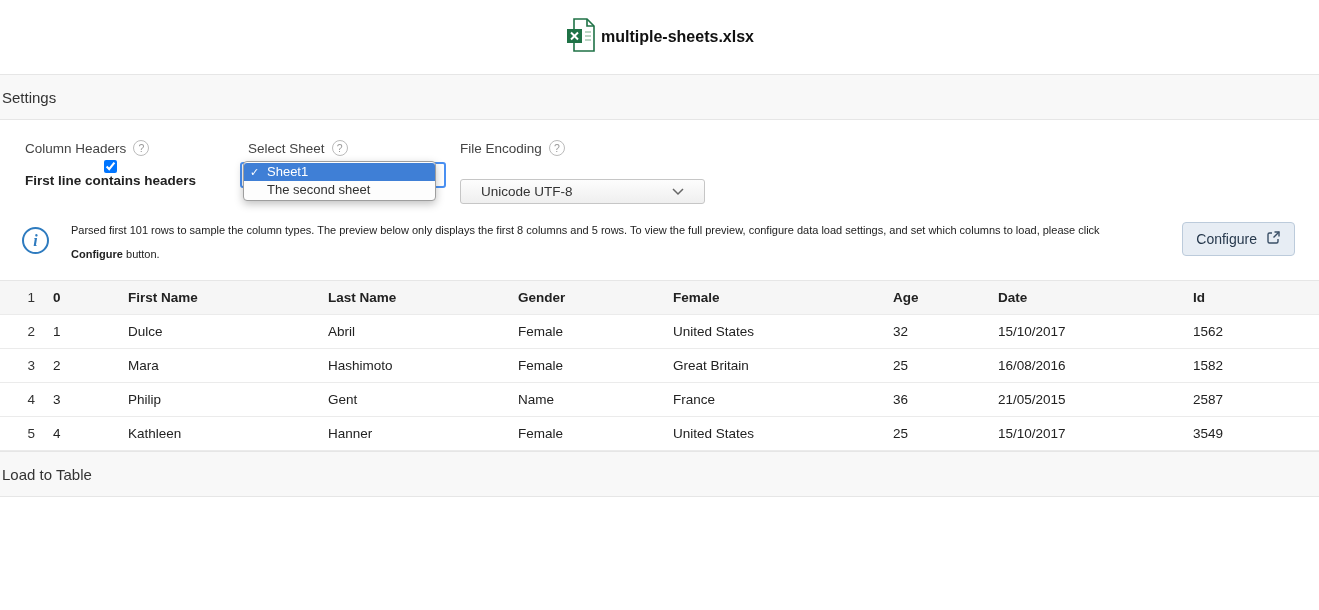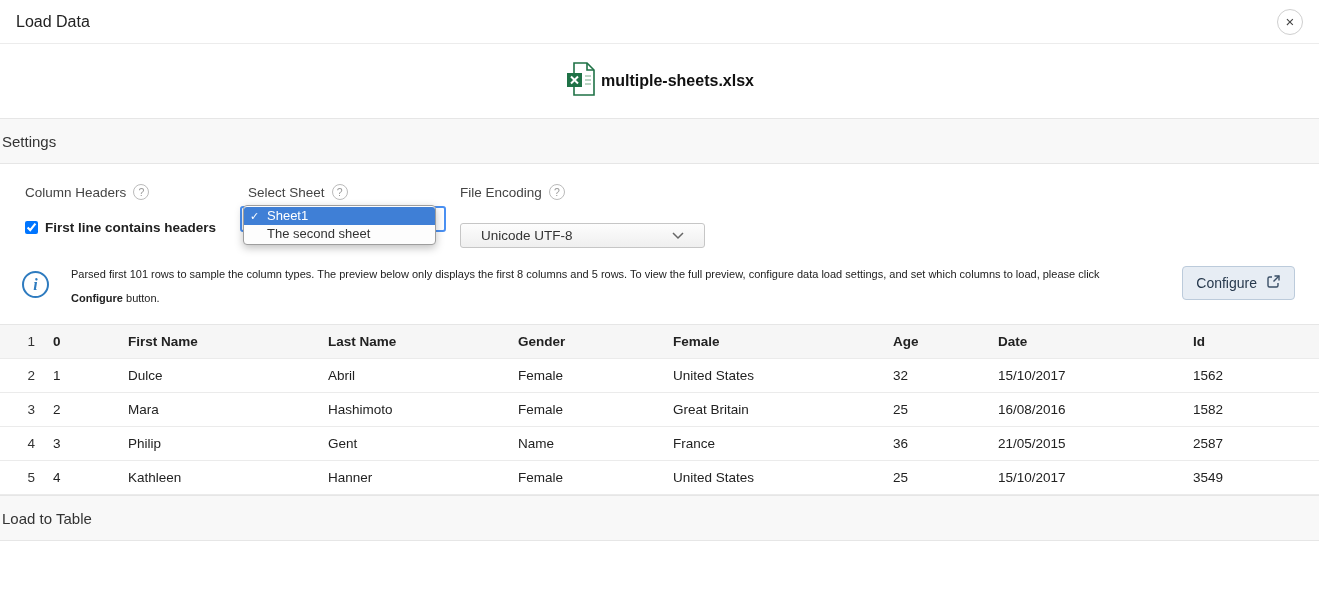--- a/index.html
+++ b/index.html
@@ -22,21 +22,21 @@
 
   
   .settings-content { height:86px; position:relative; background:#fff; }
   .setting-group { position:absolute; top:20px; }
   .sg-headers { left:25px; }
   .sg-sheet { left:248px; }
   .sg-encoding { left:460px; }
   .setting-label { font-size:13.5px; color:#444; display:flex; align-items:center; gap:7px; }
   .help-icon { width:16px; height:16px; border-radius:50%; border:1px solid #bbb; color:#999; font-size:10.5px;
     display:inline-flex; align-items:center; justify-content:center; cursor:pointer; }
-  .checkbox-row { margin-top:20px; display:flex; align-items:center; gap:7px; font-weight:bold; font-size:13.5px; color:#222; }
+  .checkbox-row { margin-top:4px; display:flex; align-items:center; font-weight:bold; font-size:13.5px; color:#222;flex-direction:column; }
   .checkbox-row input { width:13px; height:13px; }
 
   .sheet-focus { position:absolute; left:240px; top:42px; width:206px; height:26px; background:#fff;
     border:2px solid #4a90f2; border-radius:3px; z-index:5; }
   .sheet-list { position:absolute; left:243px; top:41px; width:193px; background:#fdfdfd; border:1px solid #9e9e9e;
     border-radius:4px; box-shadow:0 3px 8px rgba(0,0,0,.25); z-index:10; padding:1px 0; font-size:13px; }
   .sheet-option { height:18px; line-height:18px; padding:0 10px 0 23px; position:relative; color:#333; cursor:pointer; white-space:nowrap; }
   .sheet-option.selected { background:#3f7fd6; color:#fff; border-radius:3px 3px 0 0; }
   .sheet-option .check { position:absolute; left:6px; top:0; font-size:11px; }
 
@@ -59,26 +59,20 @@
   .preview-table td { height:34px; padding:0 8px; border-bottom:1px solid #ebebeb; color:#222; overflow:hidden; white-space:nowrap; }
   .preview-table .rownum { text-align:right; padding-right:10px; color:#333; }
   .preview-table tr.first-row td { background:#f6f6f6; }
   .preview-table tr.first-row td:not(.rownum) { font-weight:bold; }
 </style>
 </head>
 <body>
 
 <div class="dialog">
 
-  <div class="topbar">
-    <div class="dialog-title">Load Data</div>
-    <div class="close-btn">
-      <span>×</span>
-    </div>
-  </div>
 
   <div class="file-row">
     <span>
       <svg width="32" height="36" viewBox="0 0 32 36">
         <path d="M9 2 h13 l7 7 v25 h-20 z" fill="#ffffff" stroke="#1f7246" stroke-width="1.6"></path>
         <path d="M22 2 v7 h7" fill="none" stroke="#1f7246" stroke-width="1.6"></path>
         <line x1="20" y1="15" x2="26" y2="15" stroke="#9fc5ad" stroke-width="1.4"></line>
         <line x1="20" y1="19" x2="26" y2="19" stroke="#9fc5ad" stroke-width="1.4"></line>
         <line x1="20" y1="23" x2="26" y2="23" stroke="#9fc5ad" stroke-width="1.4"></line>
         <rect x="2" y="12" width="15" height="14" fill="#1f7246"></rect>

